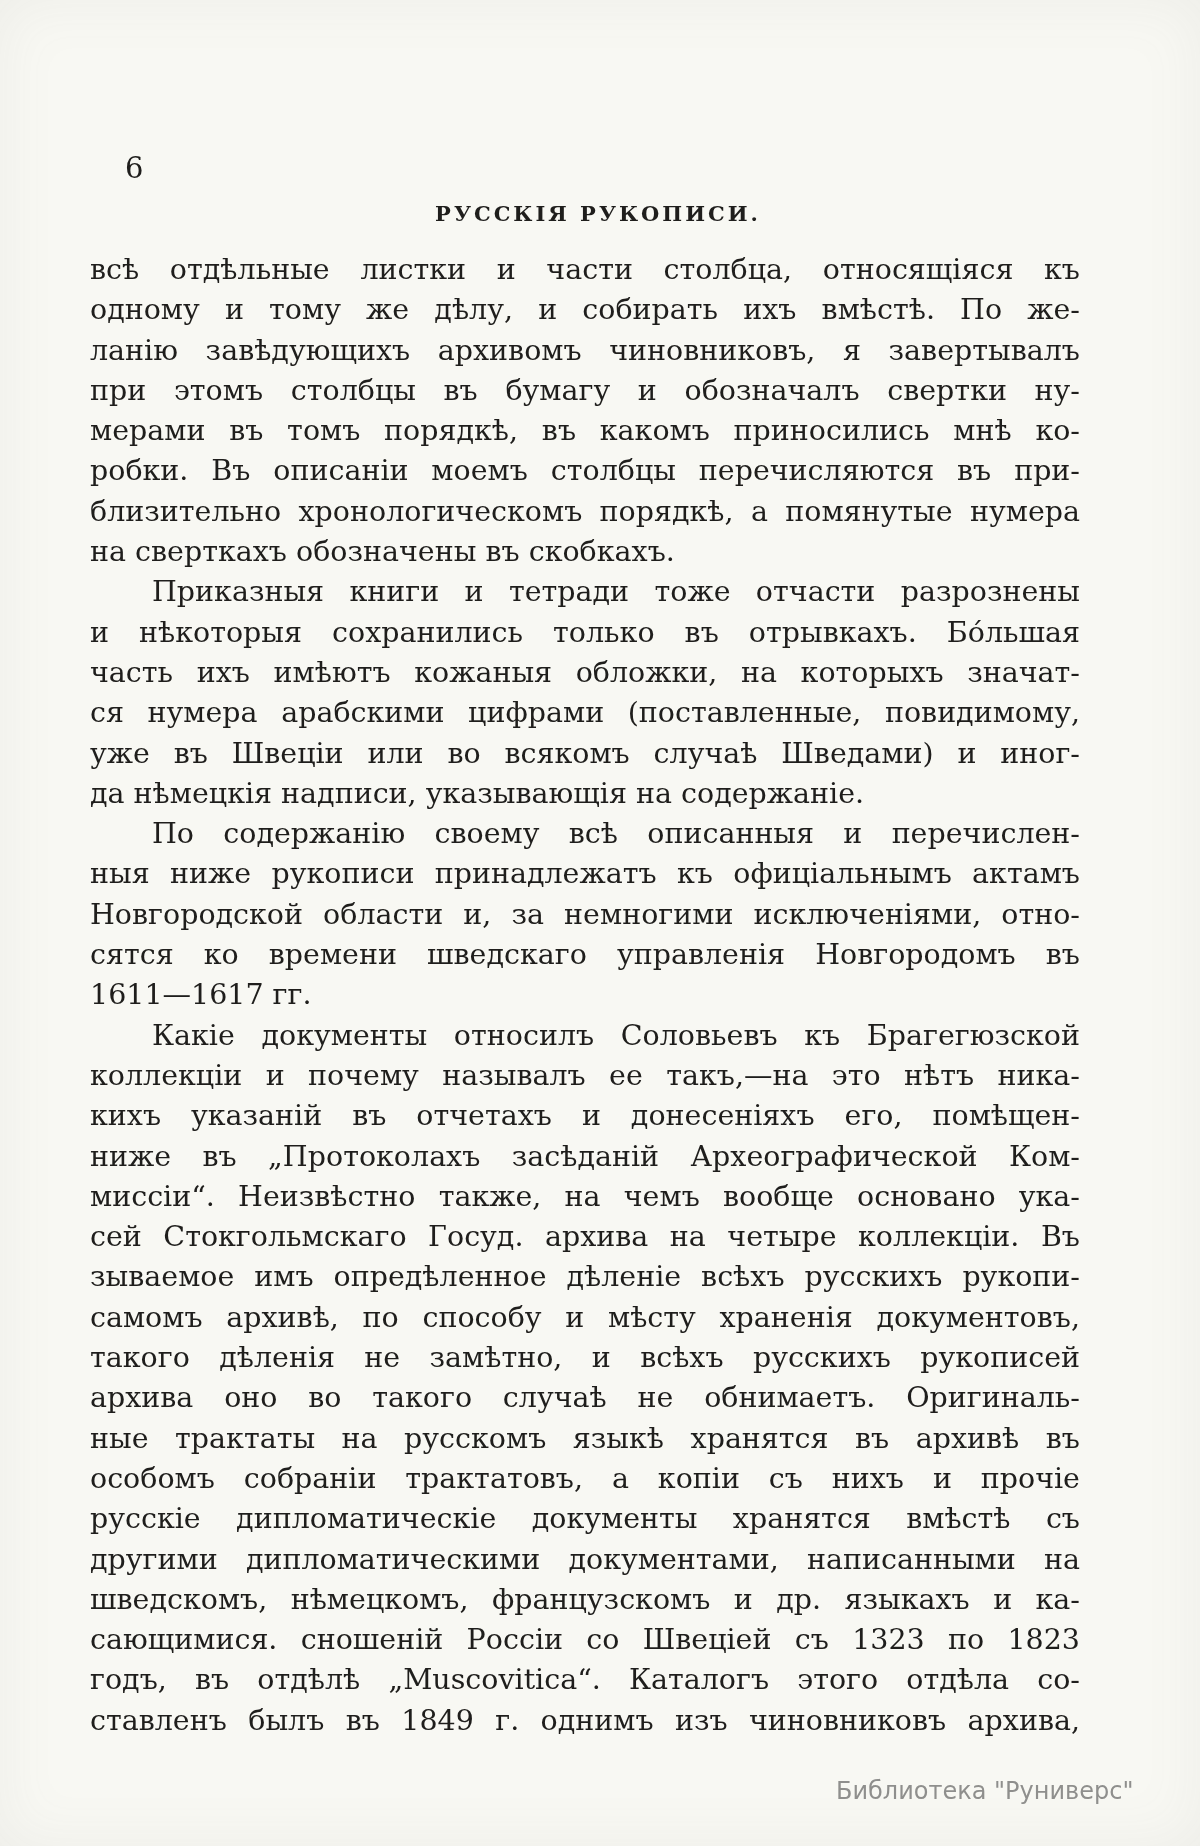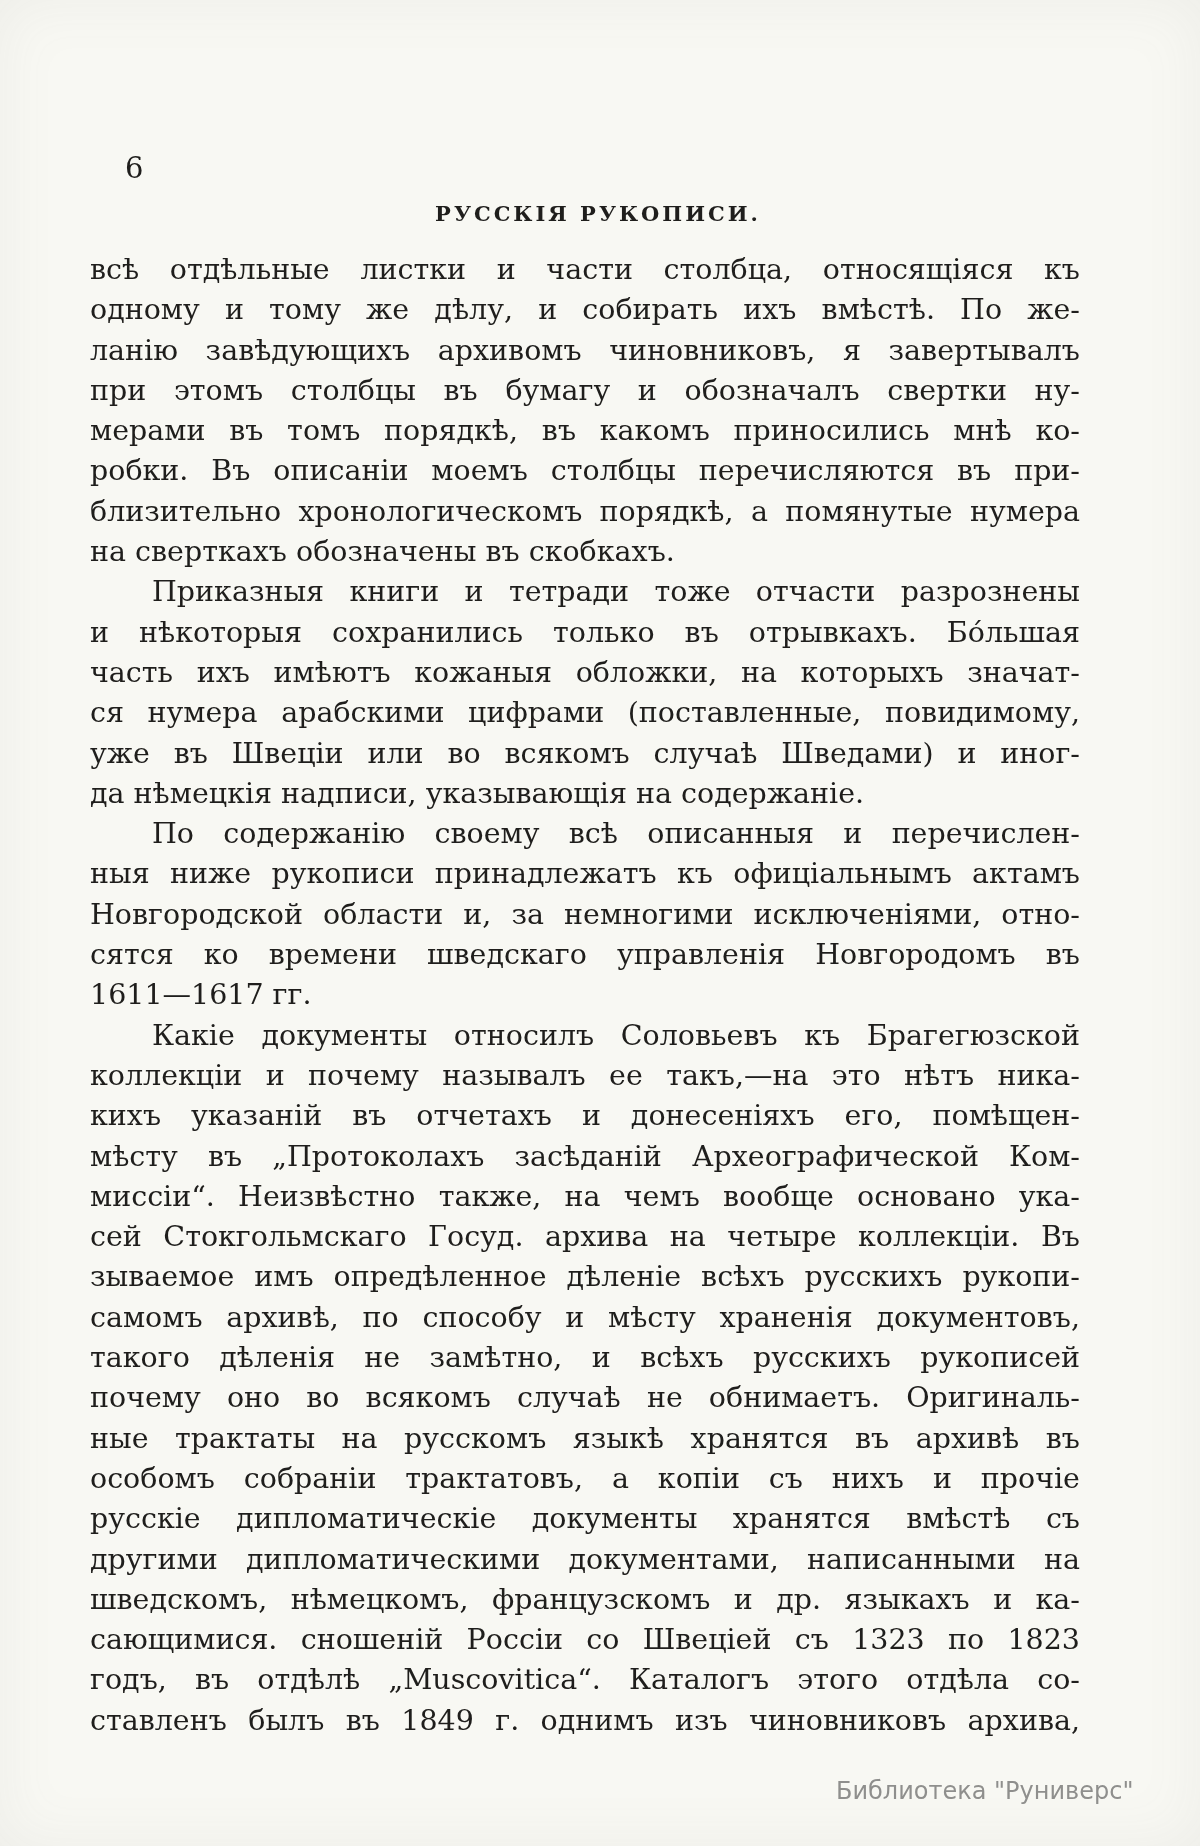--- a/index.html
+++ b/index.html
@@ -78,27 +78,27 @@
         <div class="line indent">По содержанію своему всѣ описанныя и перечислен-</div>
         <div class="line">ныя ниже рукописи принадлежатъ къ офиціальнымъ актамъ</div>
         <div class="line">Новгородской области и, за немногими исключеніями, отно-</div>
         <div class="line">сятся ко времени шведскаго управленія Новгородомъ въ</div>
         <div class="line nojust">1611—1617 гг.</div>
       </div>
       <div class="paragraph">
         <div class="line indent">Какіе документы относилъ Соловьевъ къ Брагегюзской</div>
         <div class="line">коллекціи и почему называлъ ее такъ,—на это нѣтъ ника-</div>
         <div class="line">кихъ указаній въ отчетахъ и донесеніяхъ его, помѣщен-</div>
-        <div class="line">мѣсту въ „Протоколахъ засѣданій Археографической Ком-</div>
+        <div class="line">ниже въ „Протоколахъ засѣданій Археографической Ком-</div>
         <div class="line">миссіи“. Неизвѣстно также, на чемъ вообще основано ука-</div>
         <div class="line">сей Стокгольмскаго Госуд. архива на четыре коллекціи. Въ</div>
         <div class="line">зываемое имъ опредѣленное дѣленіе всѣхъ русскихъ рукопи-</div>
         <div class="line">самомъ архивѣ, по способу и мѣсту храненія документовъ,</div>
         <div class="line">такого дѣленія не замѣтно, и всѣхъ русскихъ рукописей</div>
-        <div class="line">почему оно во всякомъ случаѣ не обнимаетъ. Оригиналь-</div>
+        <div class="line">архива оно во такого случаѣ не обнимаетъ. Оригиналь-</div>
         <div class="line">ные трактаты на русскомъ языкѣ хранятся въ архивѣ въ</div>
         <div class="line">особомъ собраніи трактатовъ, а копіи съ нихъ и прочіе</div>
         <div class="line">русскіе дипломатическіе документы хранятся вмѣстѣ съ</div>
         <div class="line">другими дипломатическими документами, написанными на</div>
         <div class="line">шведскомъ, нѣмецкомъ, французскомъ и др. языкахъ и ка-</div>
         <div class="line">сающимися. сношеній Россіи со Швеціей съ 1323 по 1823</div>
         <div class="line">годъ, въ отдѣлѣ „Muscovitica“. Каталогъ этого отдѣла со-</div>
         <div class="line">ставленъ былъ въ 1849 г. однимъ изъ чиновниковъ архива,</div>
       </div>
     </div>

